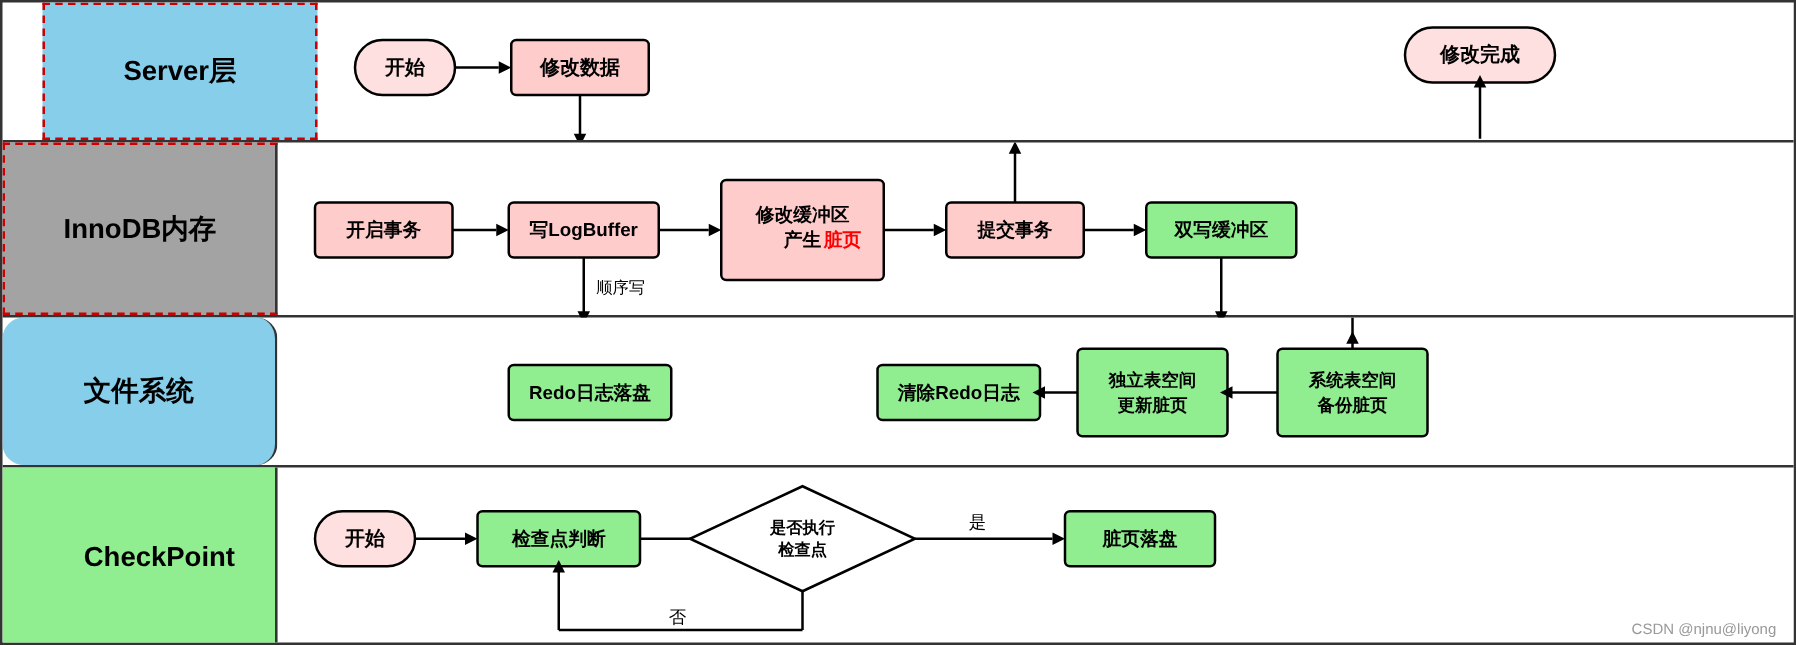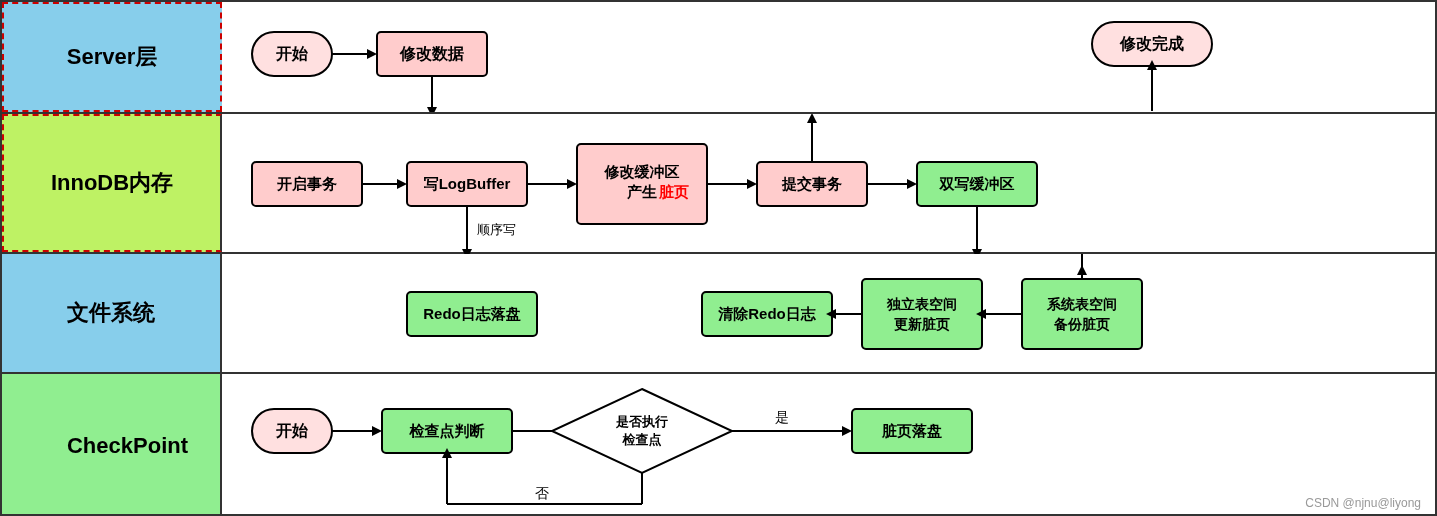--- a/index.html
+++ b/index.html
@@ -65,21 +65,21 @@
     
     .innodb-label-box {
       border: 2px dashed #cc0000 !important;
     }
   </style>
 </head>
 <body>
 
 <div class="diagram-container">
 
-  <div class="row server-row" style="height:138px;">
+  <div class="row server-row" style="height:138px;padding-left:32px;">
     <div class="row-label server-label innodb-label-box" style="border:2px solid #333; border-right:2px solid #333;">
       <span>Server层</span>
     </div>
     <div class="row-content" style="position:relative; height:110px;">
       <svg width="100%" height="110">
 
         <rect x="30" y="30" width="80" height="44" rx="22" ry="22" fill="#ffe0e0" stroke="#000" stroke-width="2"></rect>
         <text x="70" y="57" text-anchor="middle" font-size="16" font-weight="bold" fill="#000">开始</text>
 
         <line x1="110" y1="52" x2="145" y2="52" stroke="#000" stroke-width="2"></line>
@@ -94,21 +94,21 @@
         <rect x="870" y="20" width="120" height="44" rx="22" ry="22" fill="#ffe0e0" stroke="#000" stroke-width="2"></rect>
         <text x="930" y="47" text-anchor="middle" font-size="16" font-weight="bold" fill="#000">修改完成</text>
 
         <line x1="930" y1="64" x2="930" y2="109" stroke="#000" stroke-width="2"></line>
         <polygon points="925,68 930,58 935,68" fill="#000"></polygon>
       </svg>
     </div>
   </div>
 
   <div class="row innodb-row" style="height:140px; border-bottom:2px solid #333;">
-    <div class="row-label" style="background:#bef264; border-right:2px solid #333; border: 2px dashed #cc0000; border-right: 2px solid #333; width:220px; min-width:220px; display:flex; align-items:center; justify-content:center; font-weight:bold; font-size:22px;">
+    <div class="row-label" style="background:#a3a3a3; border-right:2px solid #333; border: 2px dashed #cc0000; border-right: 2px solid #333; width:220px; min-width:220px; display:flex; align-items:center; justify-content:center; font-weight:bold; font-size:22px;">
       <span>InnoDB内存</span>
     </div>
     <div class="row-content" style="position:relative; height:164px;">
       <svg width="100%" height="140">
 
         <rect x="30" y="48" width="110" height="44" rx="4" fill="#ffcccc" stroke="#000" stroke-width="2"></rect>
         <text x="85" y="75" text-anchor="middle" font-size="15" font-weight="bold" fill="#000">开启事务</text>
 
         <line x1="140" y1="70" x2="175" y2="70" stroke="#000" stroke-width="2"></line>
         <polygon points="175,65 185,70 175,75" fill="#000"></polygon>
@@ -143,21 +143,21 @@
         <polygon points="750,135 755,145 760,135" fill="#000"></polygon>
 
         <line x1="245" y1="92" x2="245" y2="139" stroke="#000" stroke-width="2"></line>
         <polygon points="240,135 245,145 250,135" fill="#000"></polygon>
         <text x="255" y="120" text-anchor="start" font-size="13" fill="#000">顺序写</text>
       </svg>
     </div>
   </div>
 
   <div class="row filesystem-row" style="height:120px; border-bottom:2px solid #333;">
-    <div class="row-label" style="background:#87CEEB; border-right:2px solid #333; width:220px; min-width:220px; display:flex; align-items:center; justify-content:center; font-weight:bold; font-size:22px;">
+    <div class="row-label" style="background:#87CEEB; border-right:2px solid #333; width:220px; min-width:220px; display:flex; align-items:center; justify-content:center; font-weight:bold; font-size:22px;border-radius:17px;">
       <span>文件系统</span>
     </div>
     <div class="row-content" style="position:relative; height:136px;">
       <svg width="100%" height="120">
 
         <rect x="185" y="38" width="130" height="44" rx="4" fill="#90EE90" stroke="#000" stroke-width="2"></rect>
         <text x="250" y="65" text-anchor="middle" font-size="15" font-weight="bold" fill="#000">Redo日志落盘</text>
 
         <rect x="480" y="38" width="130" height="44" rx="4" fill="#90EE90" stroke="#000" stroke-width="2"></rect>
         <text x="545" y="65" text-anchor="middle" font-size="15" font-weight="bold" fill="#000">清除Redo日志</text>

